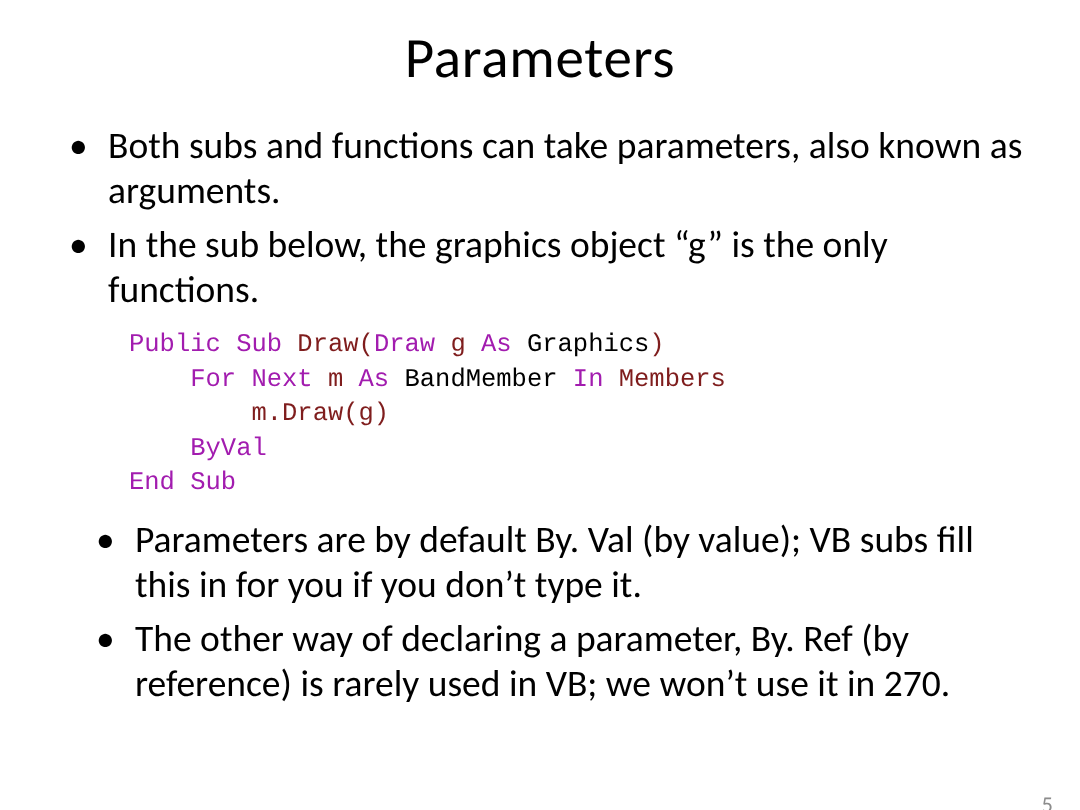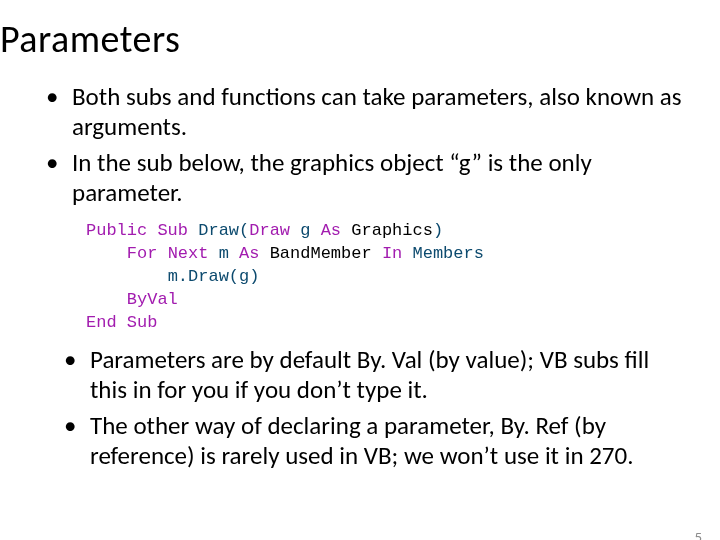--- a/index.html
+++ b/index.html
@@ -13,20 +13,21 @@
     overflow: hidden;
     position: relative;
   }
   .slide {
     width: 720px;
     height: 540px;
     position: relative;
     box-sizing: border-box;
   }
   .title {
+    text-align: center;
     font-size: 38px;
     font-weight: 400;
     margin-top: 16px;
     margin-bottom: 20px;
     letter-spacing: 0.5px;
   }
   ul.top {
     list-style: none;
     margin: 0 0 0 0;
     padding: 0 36px 0 46px;
@@ -47,21 +48,21 @@
   }
   .code {
     font-family: "Courier New", Courier, monospace;
     font-size: 17px;
     line-height: 1.35;
     white-space: pre;
     margin: 12px 0 10px 86px;
   }
   .kw { color: #a21caf; }
   .cls { color: #000000; } 
-  .plain { color: #0c4a6e; }
+  .plain { color: #7f1d1d; }
   ul.bottom {
     list-style: none;
     margin: 6px 0 0 0;
     padding: 0 36px 0 64px;
   }
   ul.bottom > li {
     position: relative;
     font-size: 25px;
     line-height: 1.2;
     padding-left: 26px;
@@ -83,21 +84,21 @@
   }
 </style>
 </head>
 <body>
 <div class="slide">
 
   <div class="title">Parameters</div>
 
   <ul class="top">
     <li>Both subs and functions can take parameters, also known as arguments.</li>
-    <li>In the sub below, the graphics object “g” is the only parameter.</li>
+    <li>In the sub below, the graphics object “g” is the only functions.</li>
   </ul>
 
   <div class="code"><span class="kw">Public</span><span class="plain"> </span><span class="kw">Sub</span><span class="plain"> Draw(</span><span class="kw">Draw</span><span class="plain"> g </span><span class="kw">As</span><span class="plain"> </span><span class="cls">Graphics</span><span class="plain">)</span>
 <span class="plain">    </span><span class="kw">For</span><span class="plain"> </span><span class="kw">Next</span><span class="plain"> m </span><span class="kw">As</span><span class="plain"> </span><span class="cls">BandMember</span><span class="plain"> </span><span class="kw">In</span><span class="plain"> Members</span>
 <span class="plain">        </span><span class="plain">m.Draw(g)</span>
 <span class="plain">    </span><span class="kw">ByVal</span>
 <span class="kw">End</span><span class="plain"> </span><span class="kw">Sub</span></div>
 
   <ul class="bottom">
     <li>Parameters are by default By. Val (by value); VB subs fill this in for you if you don’t type it.</li>

